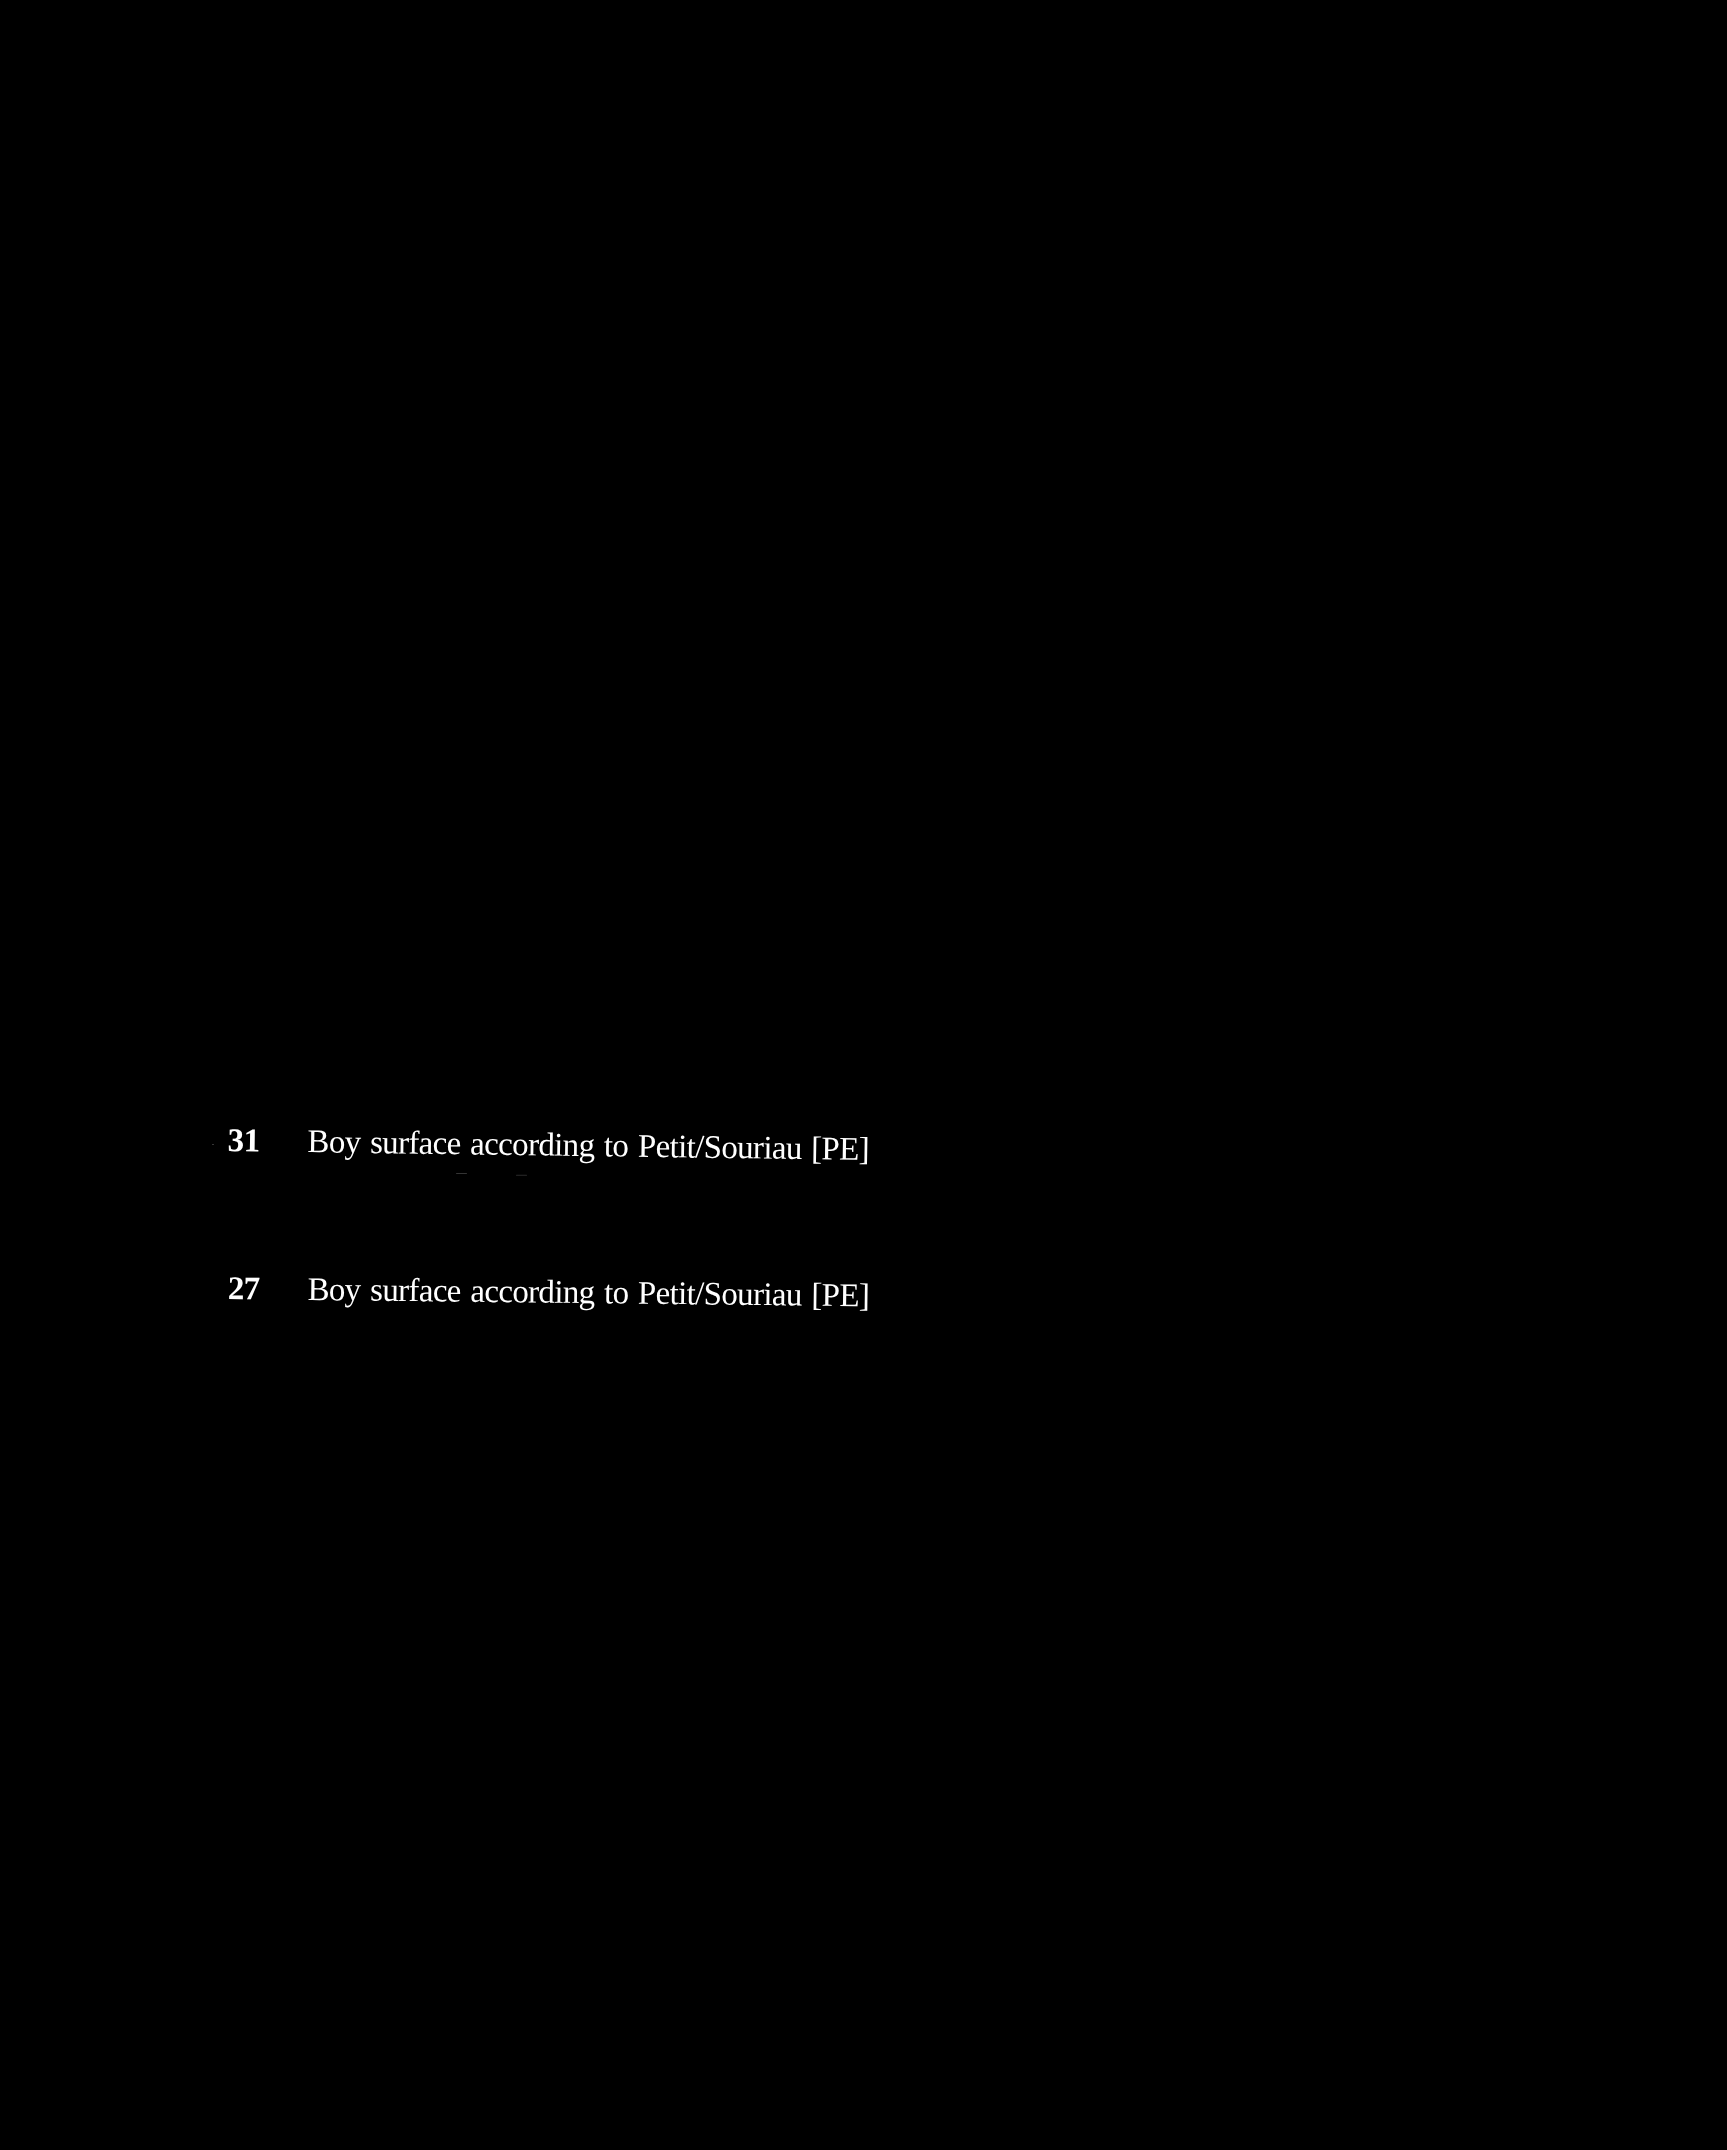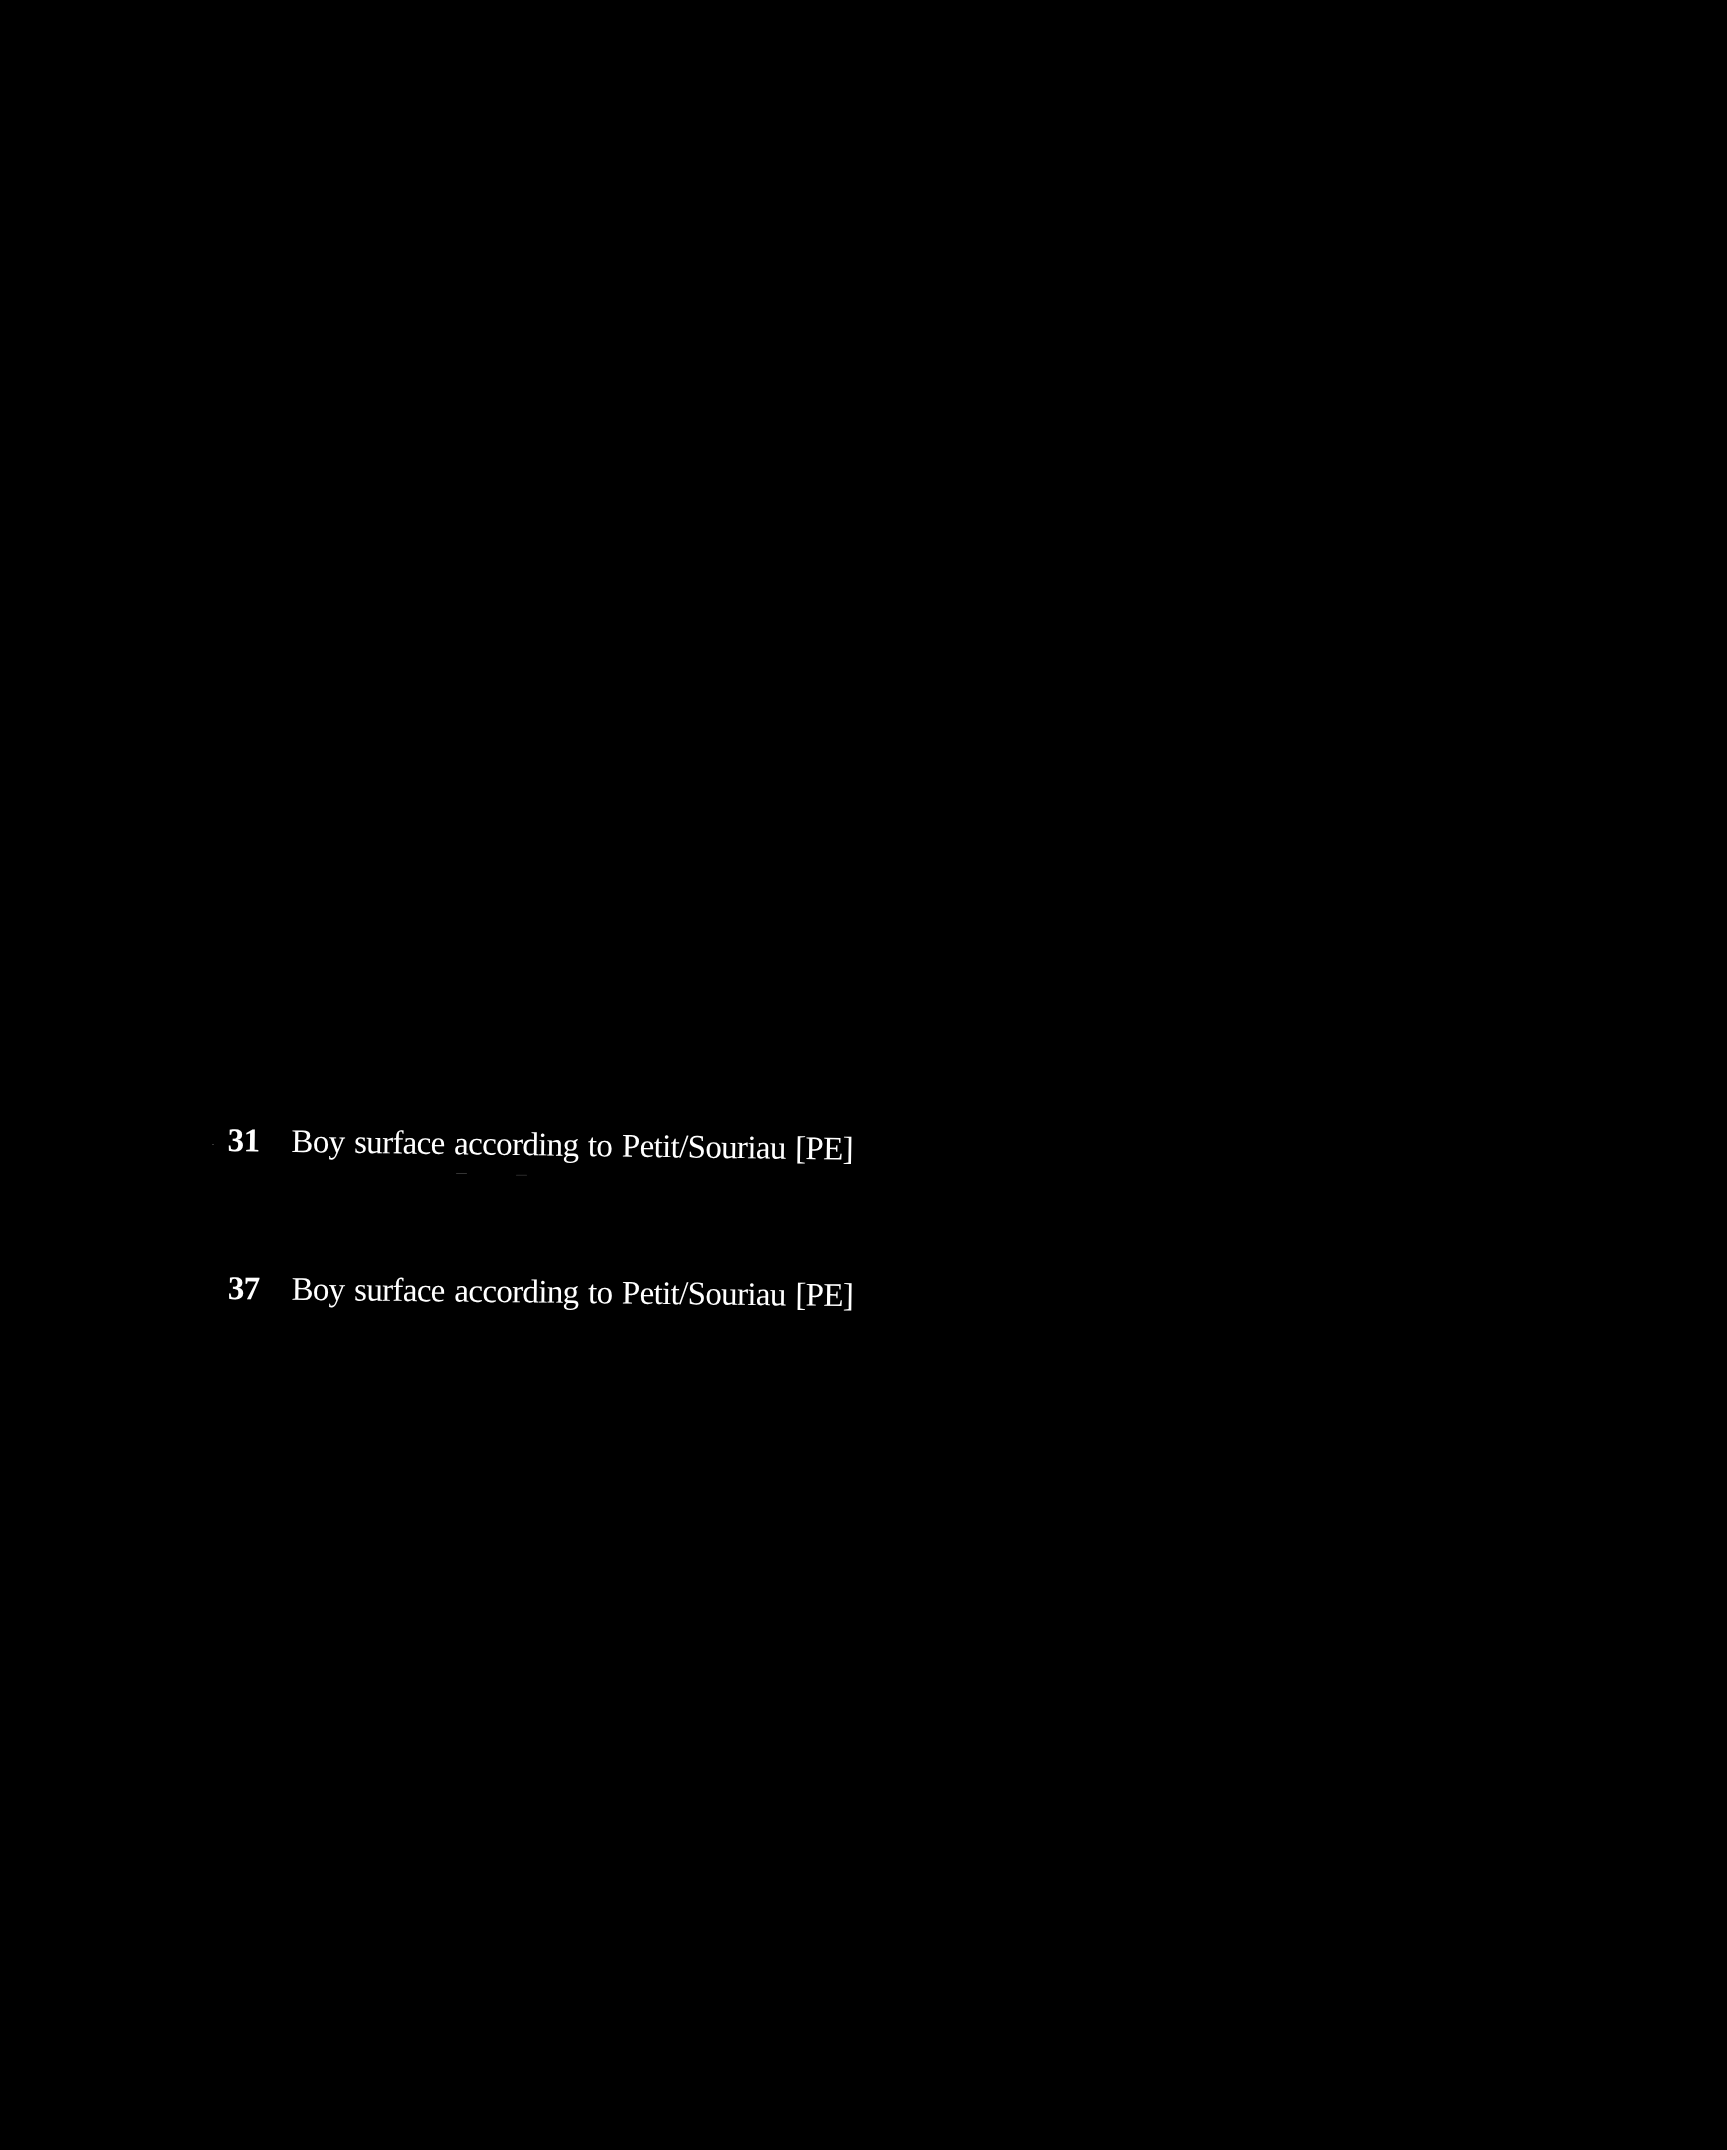--- a/index.html
+++ b/index.html
@@ -25,21 +25,21 @@
     line-height: 1;
     letter-spacing: -0.02em;
     white-space: nowrap;
     transform-origin: 0 0;
     color: #ffffff;
   }
   .caption-31 { top: 1124px; transform: rotate(0.8deg); }
   .caption-32 { top: 1272px; transform: rotate(0.65deg); }
   .fig-num {
     font-weight: 700;
-    margin-right: 32px;
+    margin-right: 48px;
   }
   .fig-text {
     font-weight: 400;
     word-spacing: 0.06em;
   }
   
   .speck {
     position: absolute;
     width: 1.7px;
     height: 1.3px;
@@ -55,21 +55,21 @@
 <body>
 
 <div class="page">
 
   <div class="caption caption-31">
     <span class="fig-num">31</span>
     <span class="fig-text">Boy surface according to Petit/Souriau [PE]</span>
   </div>
 
   <div class="caption caption-32">
-    <span class="fig-num">37</span>
+    <span class="fig-num">27</span>
     <span class="fig-text">Boy surface according to Petit/Souriau [PE]</span>
   </div>
 
   <div class="speck speck-b"></div>
   <div class="speck speck-c"></div>
 
 </div>
 
 
 </body></html>

